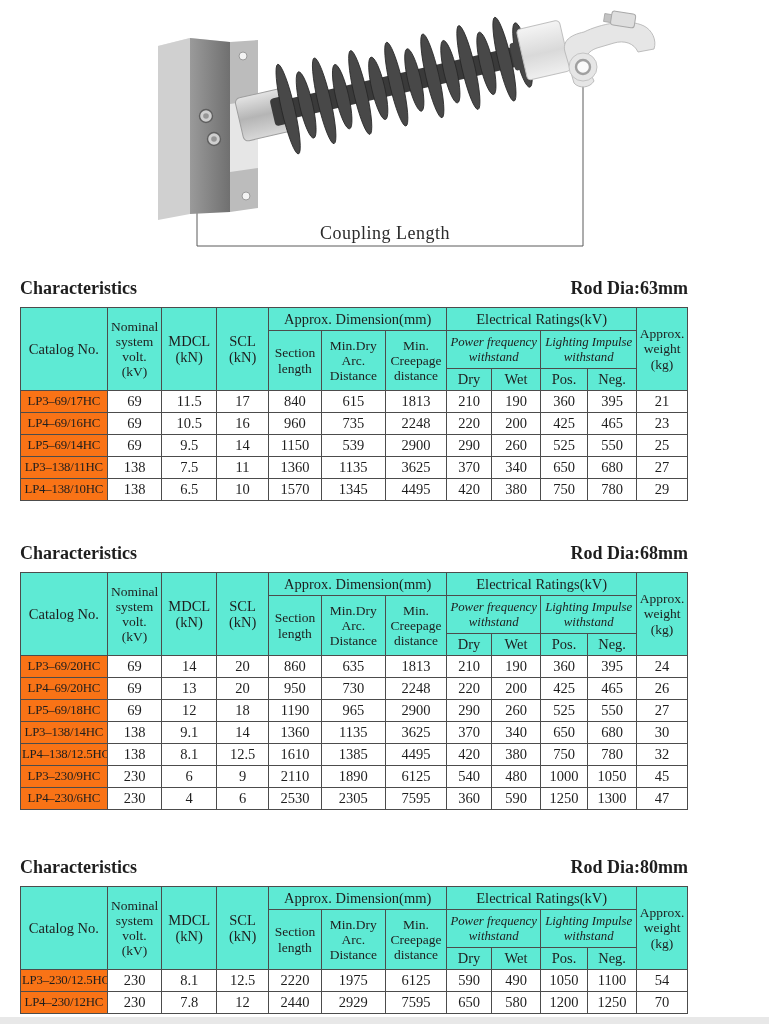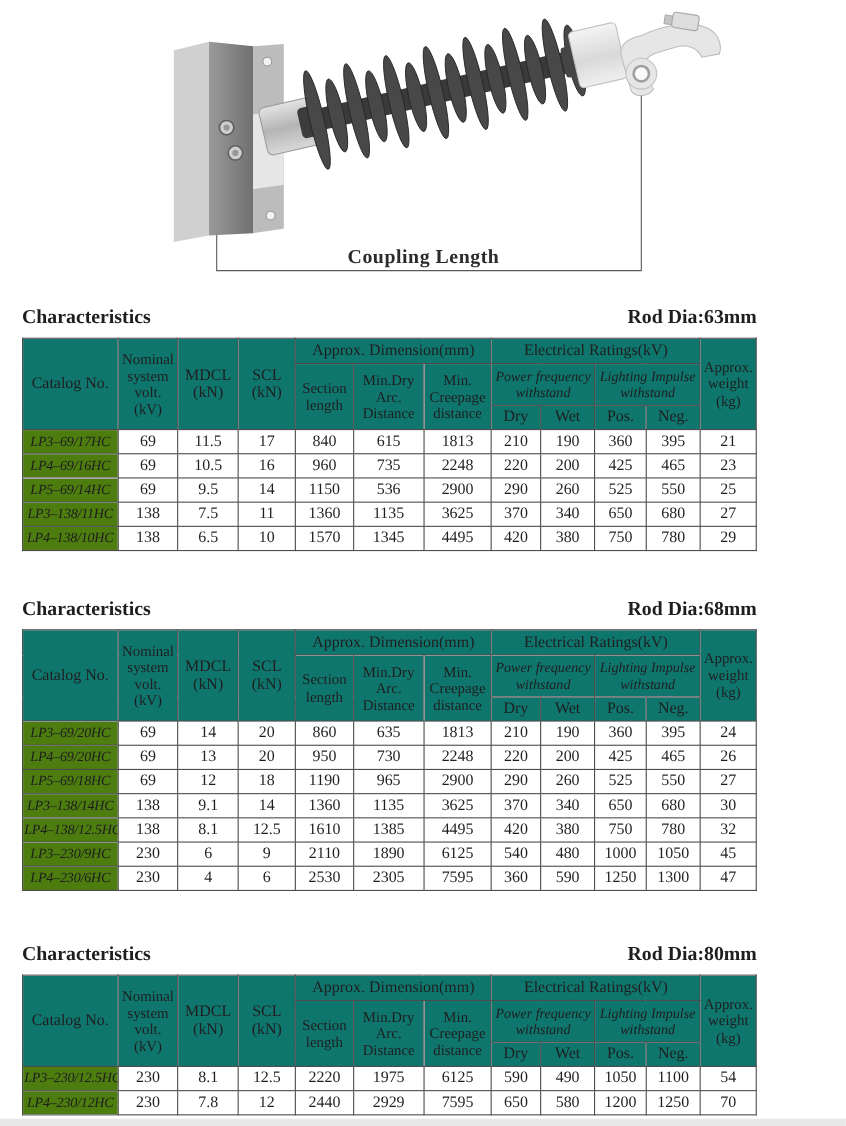--- a/index.html
+++ b/index.html
@@ -4,21 +4,21 @@
 <style>
   * { box-sizing: border-box; margin: 0; padding: 0; }
   html,body { width: 769px; height: 1024px; }
   body {
     position: relative;
     background: #ffffff;
     font-family: "Liberation Serif", "DejaVu Serif", serif;
     color: #1e1e1e;
     overflow: hidden;
   }
-  .figure-wrap { position: absolute; top: 0; left: 0; width: 769px; height: 262px; font-weight: bold; }
+  .figure-wrap { position: absolute; top: 0; left: 0; width: 769px; height: 262px; }
   .figure-wrap svg { display: block; }
   svg text.caption {
     font-family: "Liberation Serif", "DejaVu Serif", serif;
     font-size: 18px; fill: #2b2b2b; letter-spacing: 0.5px;
   }
   #sheds ellipse { fill: #484848; stroke: #262626; stroke-width: 0.8; }
 
   .section { position: absolute; left: 20px; width: 668px; }
   .sec0 { top: 277px; }
   .sec1 { top: 542px; }
@@ -29,34 +29,33 @@
   }
   table {
     border-collapse: collapse; width: 100%; margin-top: 8px;
     table-layout: fixed;
   }
   th, td {
     border: 1px solid #4c4c4c; text-align: center; vertical-align: middle;
     overflow: hidden;
   }
   th {
-    background: #0f766e; font-weight: normal; font-size: 13.5px;
+    background: #5eead4; font-weight: normal; font-size: 13.5px;
     line-height: 1.12; white-space: pre-line; padding: 1px 0;
   }
   th.lg { font-size: 14.5px; margin-top: 17px; }
   th.sm { font-size: 12.8px; font-style: italic; }
   thead tr:nth-child(1) { height: 23px; }
   thead tr:nth-child(2) { height: 38px; }
   thead tr:nth-child(3) { height: 22px; }
   tbody tr { height: 22px; }
   td { font-size: 14.5px; background: #ffffff; padding: 0 1px; }
   td.cat {
-    background: #4d7c0f; font-size: 12.8px; white-space: nowrap;
+    background: #f97316; font-size: 12.8px; white-space: nowrap;
     letter-spacing: -0.2px;
-    font-style: italic;
   }
   .page-bottom {
     position: absolute; left: 0; top: 1017px; width: 769px; height: 7px;
     background: #e8e8e8;
   }
 </style>
 </head>
 <body>
 
 <div class="figure-wrap">
@@ -221,21 +220,21 @@
           <td>425</td>
           <td>465</td>
           <td>23</td>
         </tr>
         <tr>
           <td class="cat">LP5–69/14HC</td>
           <td>69</td>
           <td>9.5</td>
           <td>14</td>
           <td>1150</td>
-          <td>536</td>
+          <td>539</td>
           <td>2900</td>
           <td>290</td>
           <td>260</td>
           <td>525</td>
           <td>550</td>
           <td>25</td>
         </tr>
         <tr>
           <td class="cat">LP3–138/11HC</td>
           <td>138</td>

